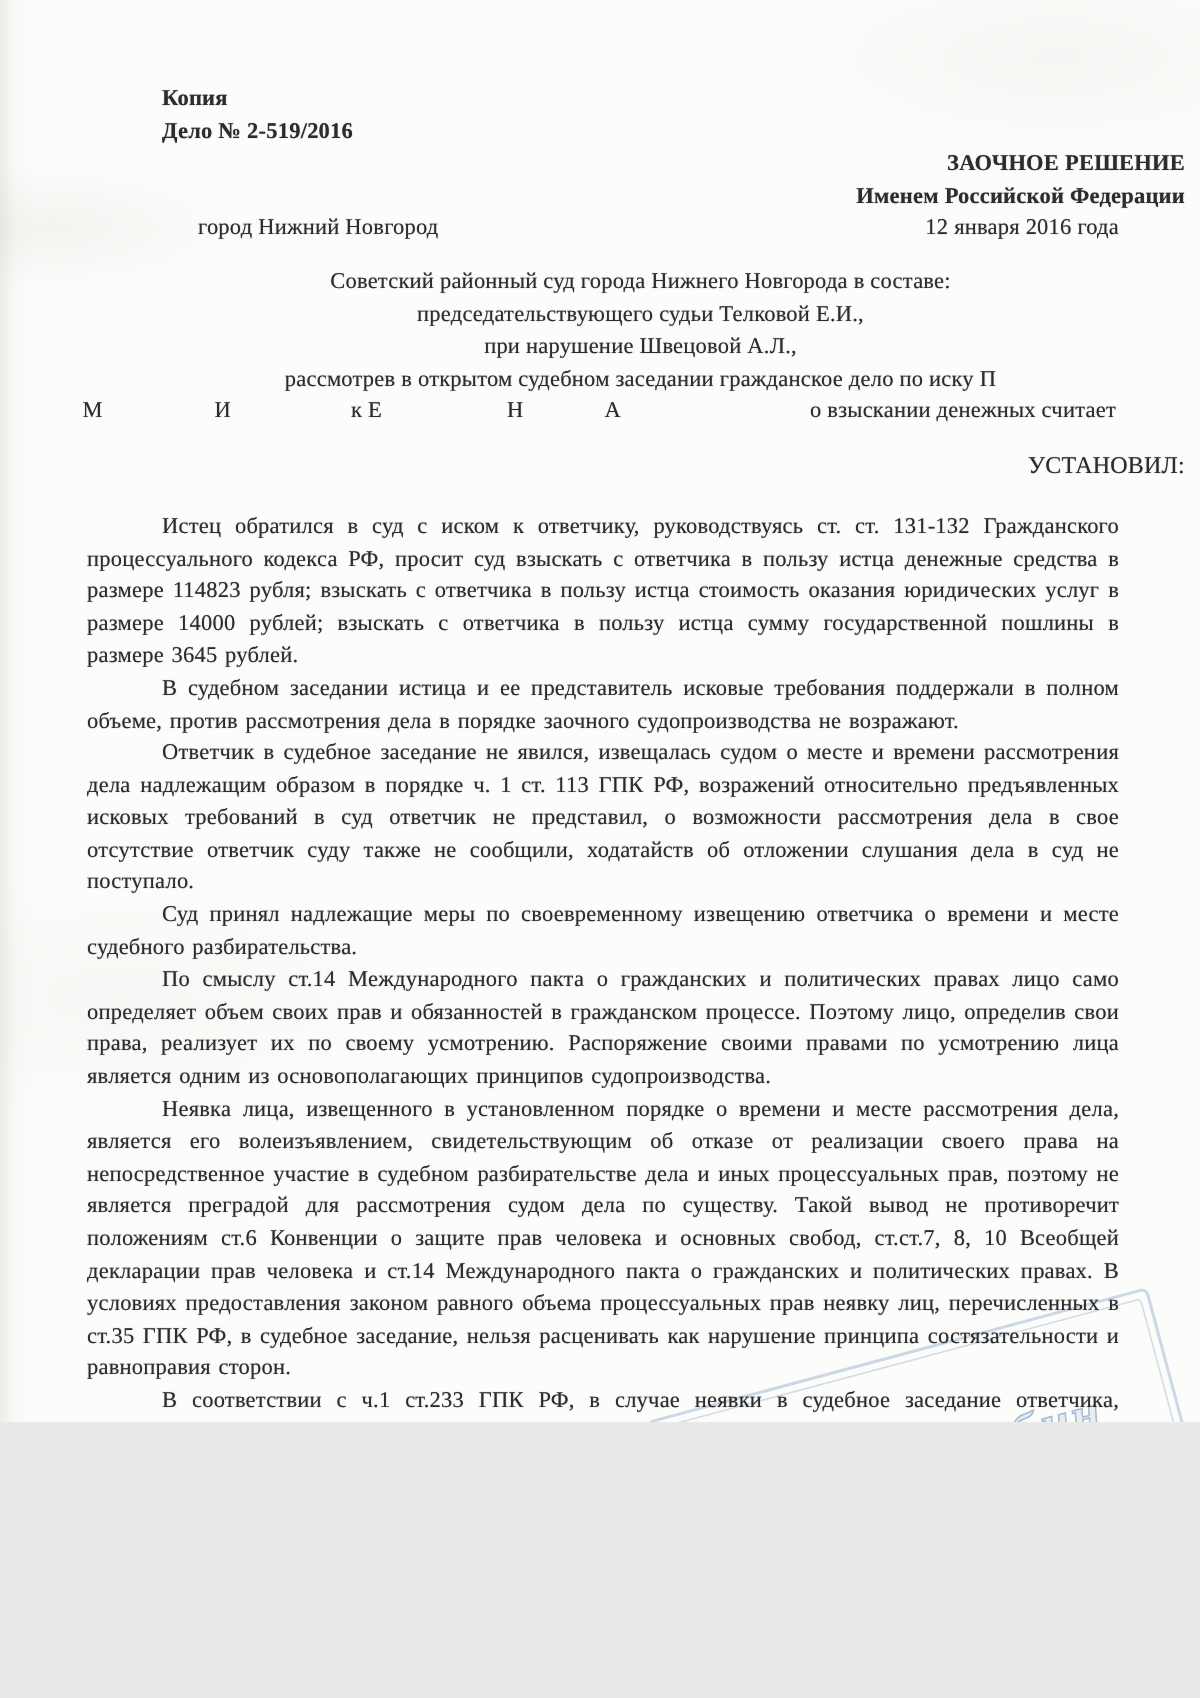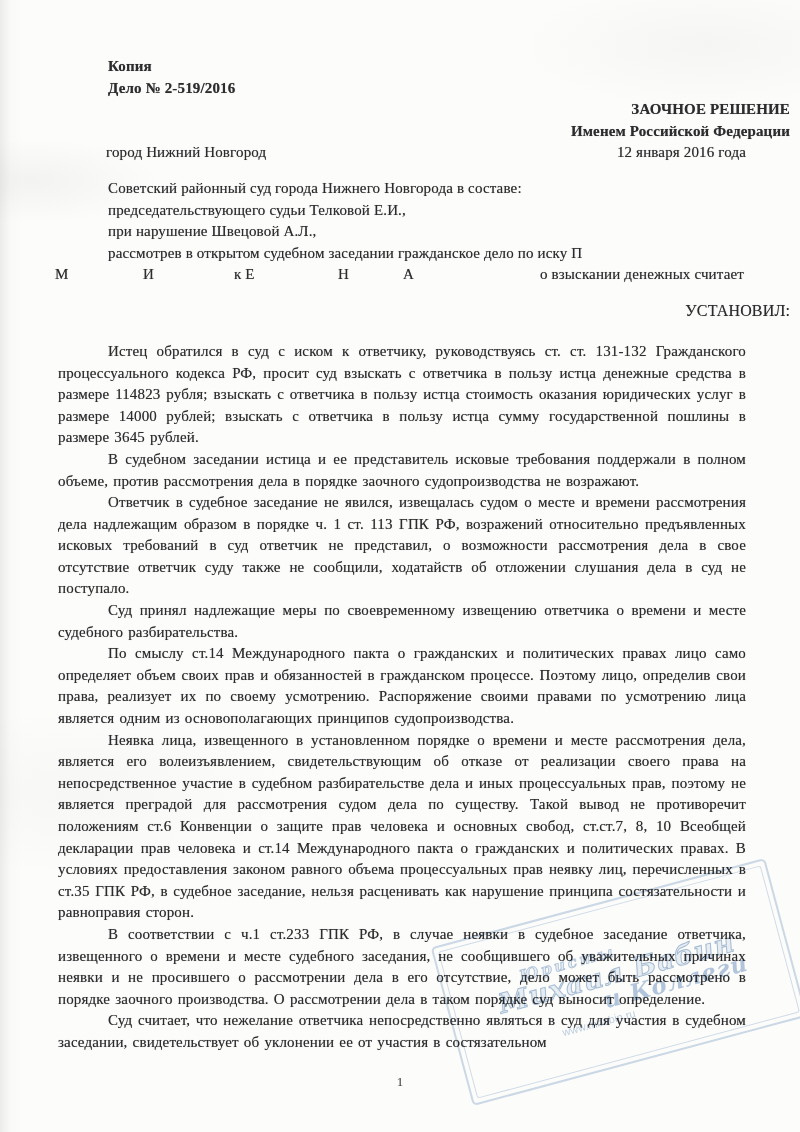--- a/index.html
+++ b/index.html
@@ -2,42 +2,42 @@
 <html lang="ru"><head>
 <meta charset="utf-8">
 <style>
   html,body{margin:0;padding:0;}
   body{
     width:800px;height:1132px;
     background:#e9e9e7;
     font-family:"Liberation Serif","DejaVu Serif",serif;
   }
   .page{
-    position:relative;width:800px;height:1132px;overflow:hidden;
+    position:relative;width:800px;height:948px;overflow:hidden;
     background:
       radial-gradient(ellipse 260px 90px at 88% 4%, rgba(120,120,115,0.05), transparent 70%),
       radial-gradient(ellipse 180px 60px at 4% 16%, rgba(120,120,115,0.07), transparent 70%),
       radial-gradient(ellipse 300px 120px at 10% 70%, rgba(120,120,115,0.04), transparent 70%),
       linear-gradient(90deg, rgba(90,90,85,0.10) 0px, rgba(90,90,85,0.02) 10px, transparent 22px),
       #fcfcfa;
     color:#2c2c2e;
   }
   .doc{
     position:absolute;left:58px;top:56px;width:688px;
     font-size:15px;line-height:21.6px;
     letter-spacing:0.15px;
     text-shadow:0 0 0.7px rgba(44,44,46,0.55);
   }
   .indent{text-indent:50px;}
   .bold{font-weight:bold;}
   .centered{text-align:right;transform:translateX(44px);}
   .title-block{margin-top:0;}
   .city-date{display:flex;justify-content:space-between;}
-  .city-date .city{margin-left:48px;}
-  .intro-block{margin-top:14px;}
+  .city-date .city{margin-left:74px;}
+  .intro-block{margin-top:14px;text-align:center;}
   .parties-line{position:relative;height:22px;}
   .parties-line span{position:absolute;top:0;}
   .section-heading{font-weight:normal;font-size:16px;margin-top:14px;margin-bottom:19px;}
   .body p{margin:0;text-indent:50px;text-align:justify;word-spacing:1.2px;}
   .page-num{
     position:absolute;top:1074px;left:0;width:800px;text-align:center;
     font-size:13px;color:#3a3a3c;
   }
   
   .stamp{

